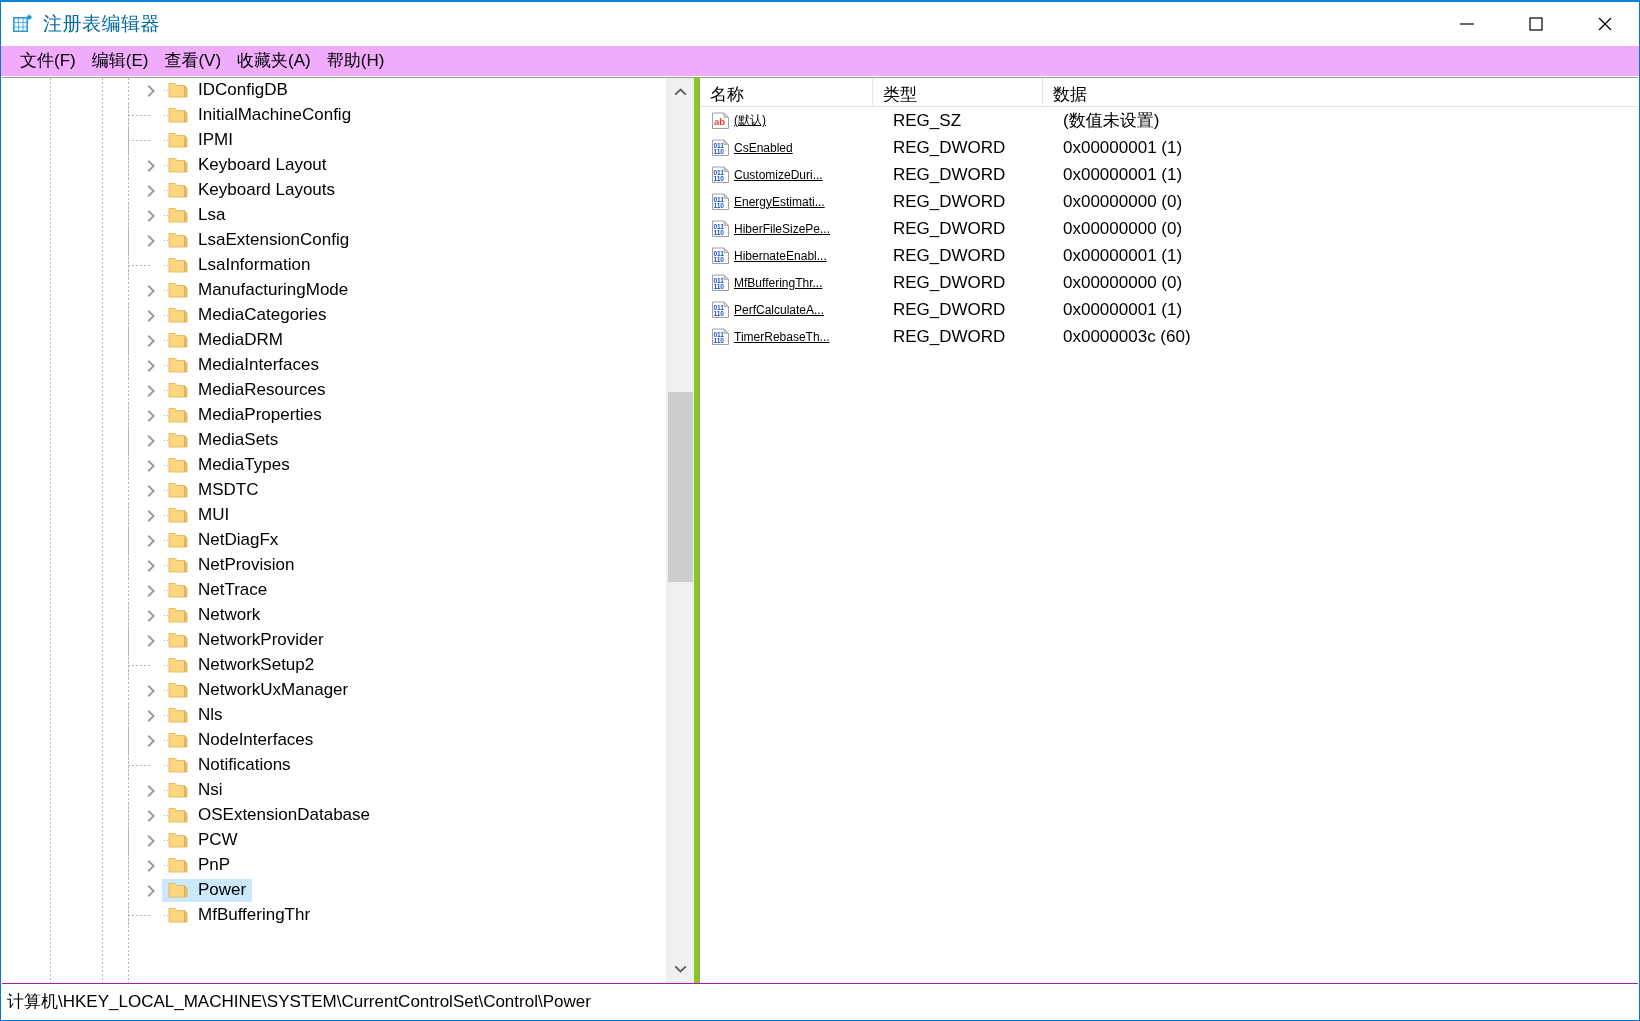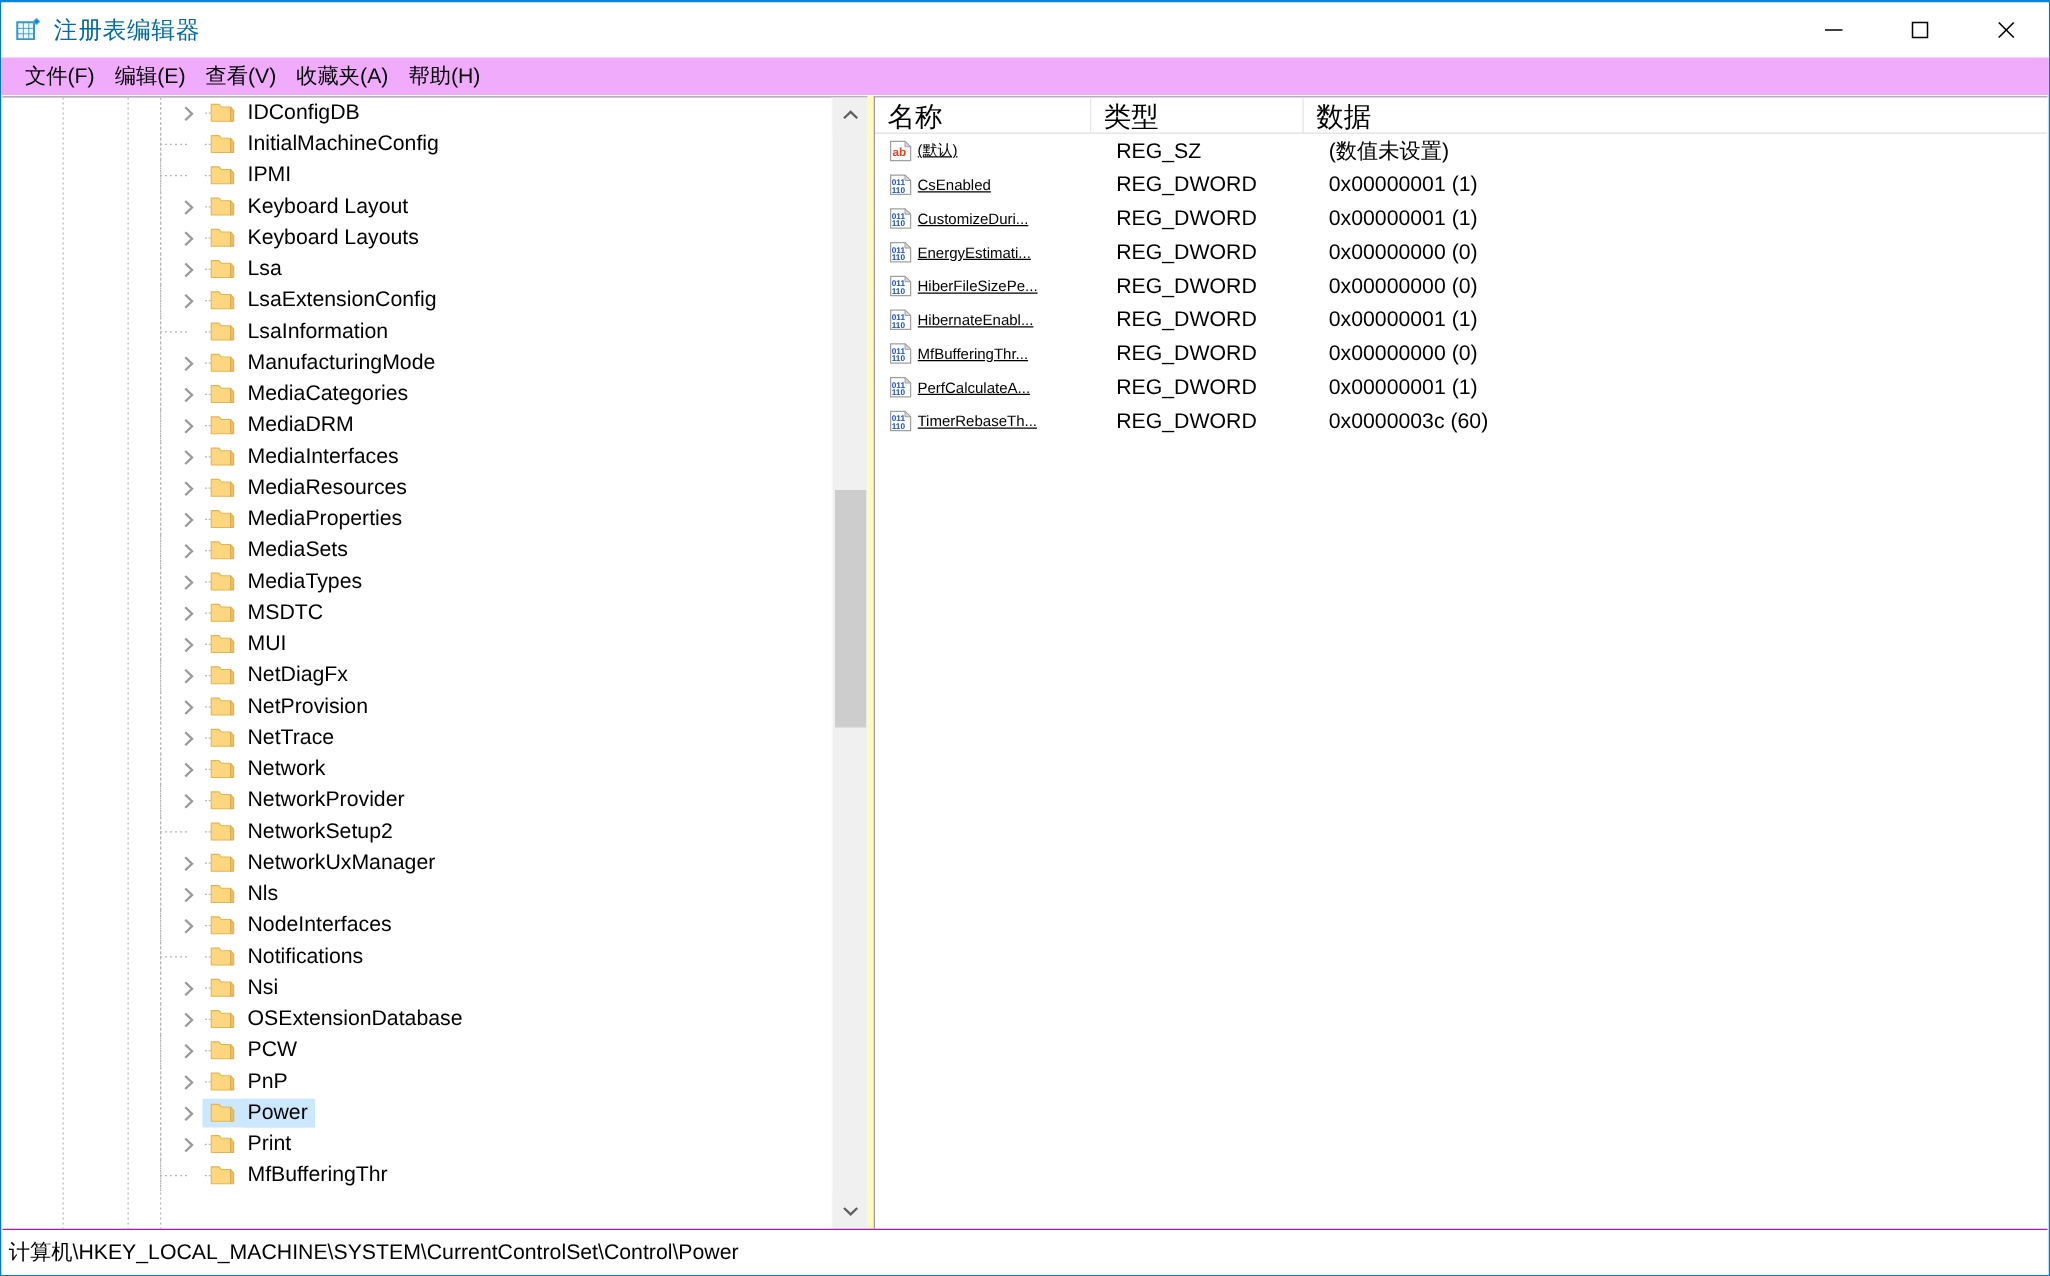--- a/index.html
+++ b/index.html
@@ -46,21 +46,21 @@
     padding-left: 11px;
   }
   .menuitem {
     font-size: 17px; color: #000000; padding: 2px 8px 3px 8px;
     white-space: nowrap;
   }
 
   
   .body {
     position: absolute; top: 75px; left: 1px; right: 1px; bottom: 37px;
-    background: #fef9c3;
+    background: #84cc16;
   }
 
   
   .treepane {
     position: absolute; left: 0; top: 0; width: 692px; bottom: 0;
     background: #ffffff;
     border-top: 1px solid #9a9a9a;
     overflow: hidden;
   }
   .treescroll {
@@ -131,21 +131,21 @@
     background: #ffffff;
     border: 1px solid #9a9a9a;
     border-right: none; border-bottom: none;
     overflow: hidden;
   }
   .vheader {
     position: relative; height: 29px; background: #ffffff;
     border-bottom: 1px solid #e0e0e0; display: flex;
   }
   .vhcell {
-    font-size: 22px; color: #000000; padding: 3px 0 0 10px;
+    font-size: 17px; color: #000000; padding: 3px 0 0 10px;
     border-right: 1px solid #e5e5e5; height: 29px; white-space: nowrap;
     display: flex; align-items: center;
   }
   .vhcell.c1 { width: 173px; }
   .vhcell.c2 { width: 170px; }
   .vhcell.c3 { flex: 1; border-right: none; }
   .vrow { display: flex; align-items: center; height: 27px; }
   .vicon { width: 21px; height: 18px; margin-left: 10px; flex: none; position: relative; }
   .vname {
     font-size: 12px; color: #000000; margin-left: 3px; white-space: nowrap;
@@ -660,34 +660,20 @@
               <div class="dotdash"></div>
               <div class="selbg" style="width: 90px;"></div>
               <div class="folder"><svg width="20" height="17" viewBox="0 0 20 17">
                   <path d="M1 1.5 H7.2 L9 3.6 H16.5 V15 H1 Z" fill="#fcd77f" stroke="#e3b552" stroke-width="0.9"></path>
                   <path d="M16.5 3.6 L19 6.2 V15 H16.5 Z" fill="#e8c06a" stroke="#d8ab52" stroke-width="0.8"></path>
                 </svg></div>
               <div class="tlabel">Power</div>
             </div>
             <div class="tnode">
               <div class="vline"></div>
-              <div class="chev">
-                <svg width="10" height="14" viewBox="0 0 10 14">
-                  <polyline points="2.2,1.8 7.6,7 2.2,12.2" fill="none" stroke="#9a9a9a" stroke-width="1.9"></polyline>
-                </svg>
-              </div>
-              <div class="dotdash"></div>
-              <div class="folder"><svg width="20" height="17" viewBox="0 0 20 17">
-                  <path d="M1 1.5 H7.2 L9 3.6 H16.5 V15 H1 Z" fill="#fcd77f" stroke="#e3b552" stroke-width="0.9"></path>
-                  <path d="M16.5 3.6 L19 6.2 V15 H16.5 Z" fill="#e8c06a" stroke="#d8ab52" stroke-width="0.8"></path>
-                </svg></div>
-              <div class="tlabel">Print</div>
-            </div>
-            <div class="tnode">
-              <div class="vline"></div>
               <div class="hline"></div>
               <div class="dotdash"></div>
               <div class="folder"><svg width="20" height="17" viewBox="0 0 20 17">
                   <path d="M1 1.5 H7.2 L9 3.6 H16.5 V15 H1 Z" fill="#fcd77f" stroke="#e3b552" stroke-width="0.9"></path>
                   <path d="M16.5 3.6 L19 6.2 V15 H16.5 Z" fill="#e8c06a" stroke="#d8ab52" stroke-width="0.8"></path>
                 </svg></div>
               <div class="tlabel">MfBufferingThr</div>
             </div>
           </div>
       </div>

